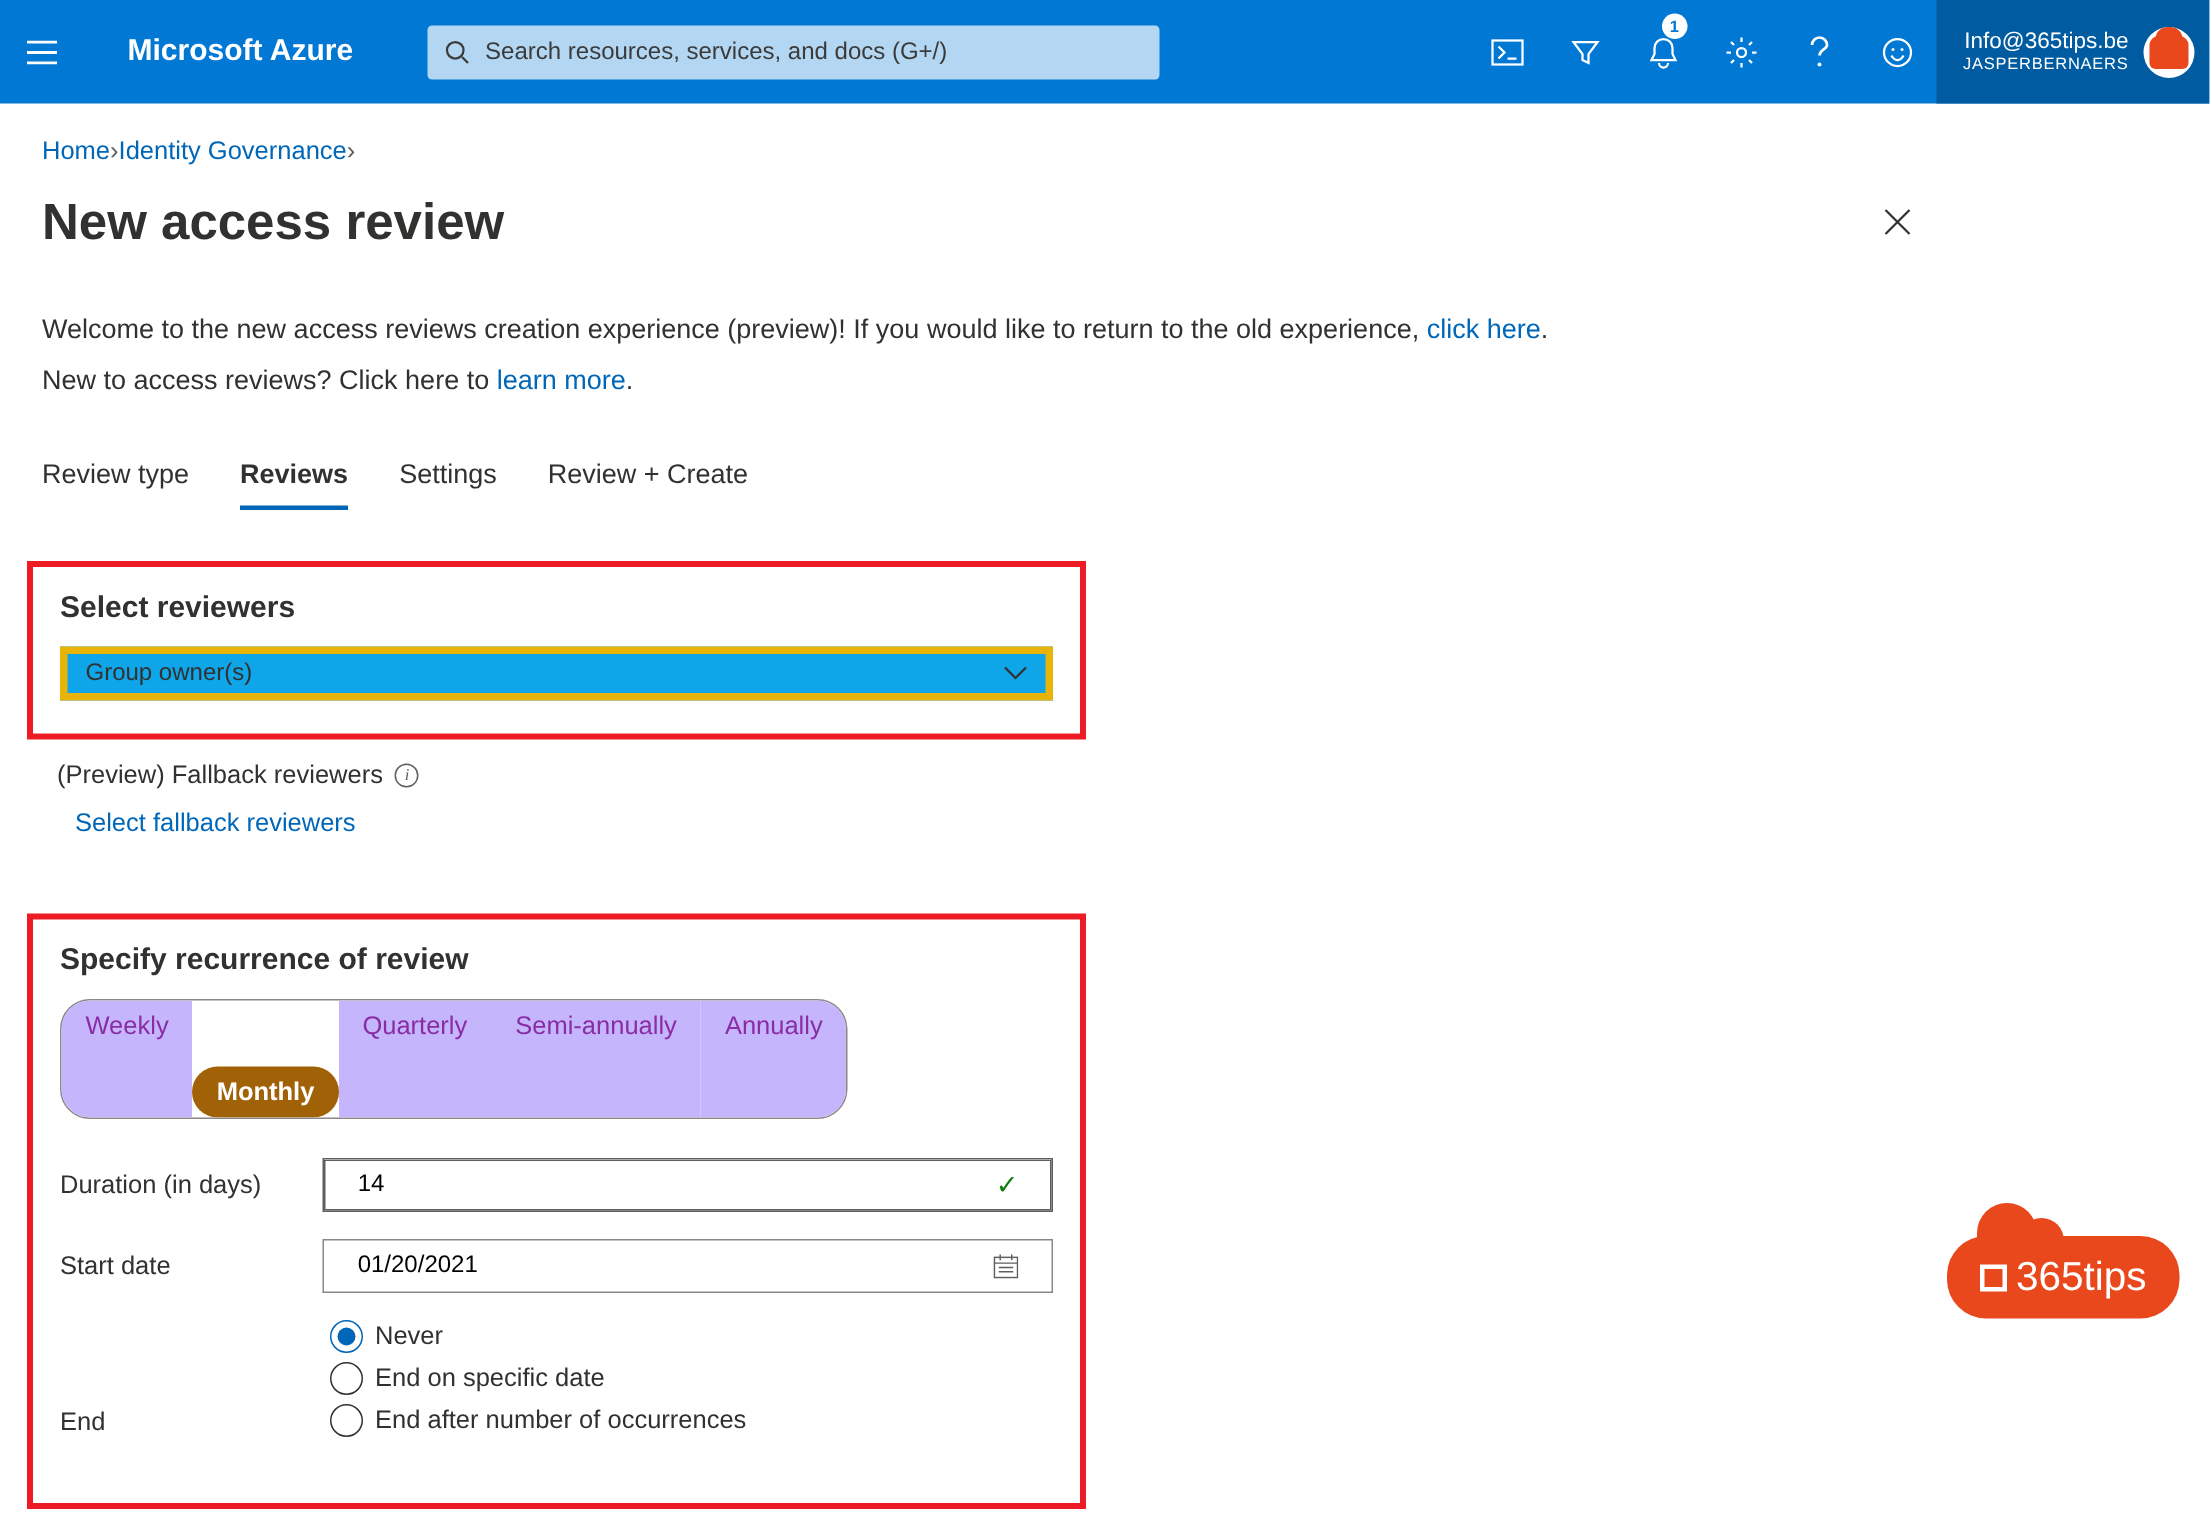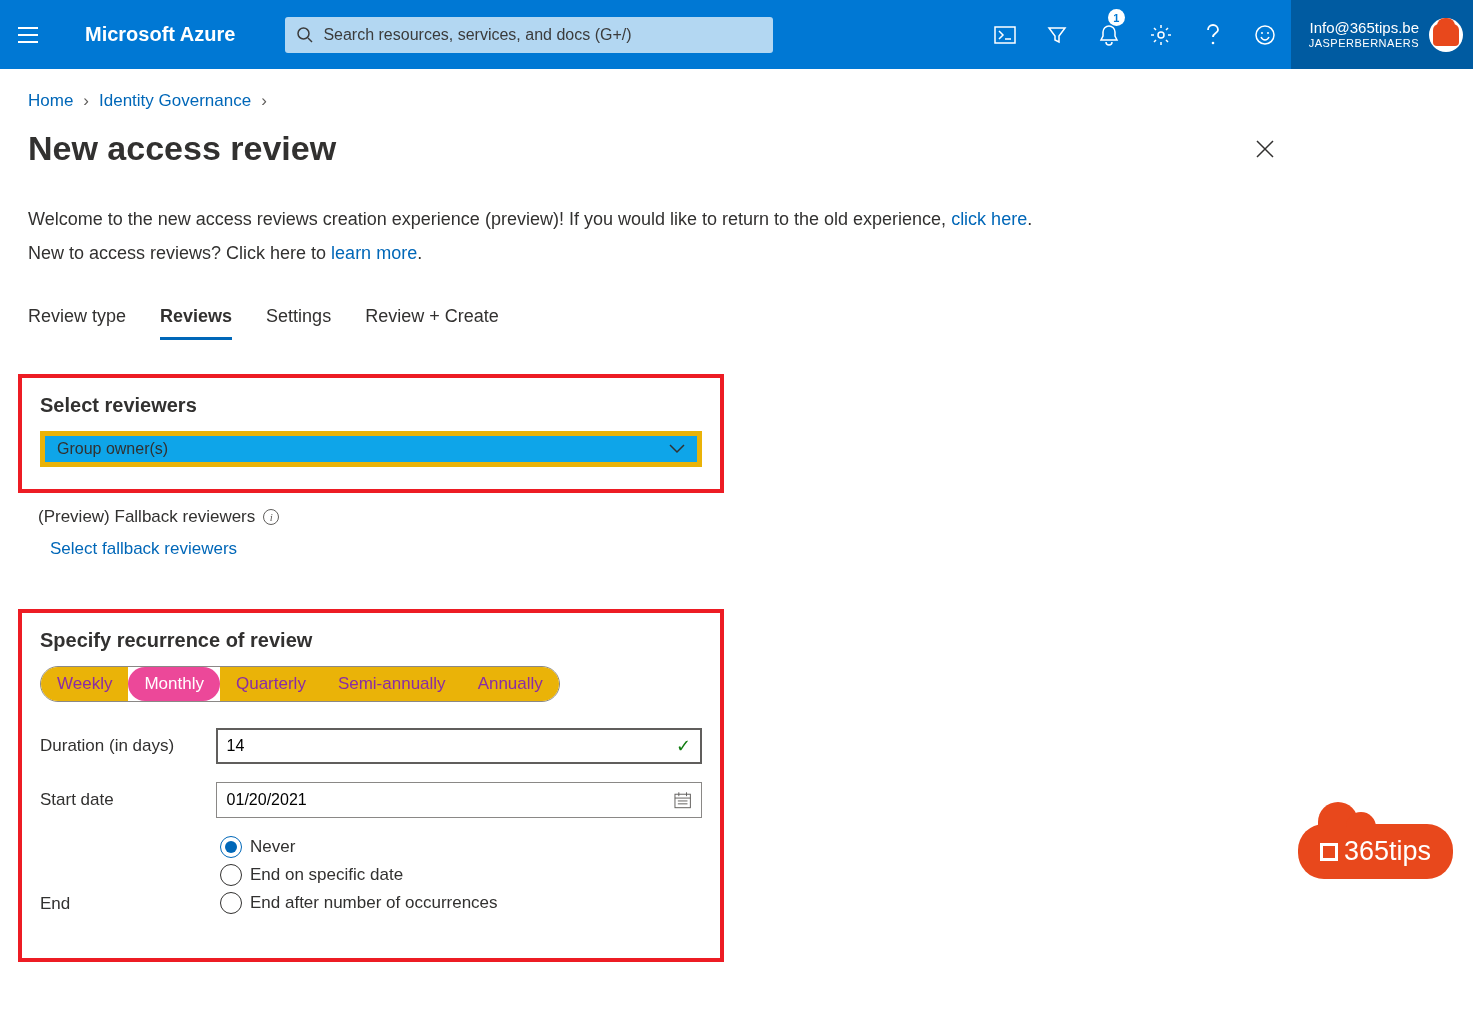--- a/index.html
+++ b/index.html
@@ -20,21 +20,21 @@
   .account { background: #005ba1; height: 100%; display: flex; align-items: center; padding: 0 10px 0 18px; gap: 10px; }
   .account-text { text-align: right; line-height: 1.2; }
   .account-email { font-size: 15px; }
   .account-dir { font-size: 11px; letter-spacing: 0.5px; }
   .avatar-circle { width: 34px; height: 34px; border-radius: 50%; background: #fff; display: flex; align-items: center; justify-content: center; }
   .avatar-inner { width: 26px; height: 22px; background: #e8481c; border-radius: 6px 6px 4px 4px; position: relative; }
   .avatar-inner::before { content:""; position:absolute; top:-6px; left:4px; width:18px; height:8px; background:#e8481c; border-radius:8px 8px 0 0;}
   
   
   .page { padding: 22px 28px; position: relative; }
-  .breadcrumb { font-size: 17px; display: flex; align-items: center; gap: 10px; margin-bottom: 18px; }
+  .breadcrumb { font-size: 17px; display: flex; align-items: center; margin-bottom: 18px; }
   .bc-sep { color: #605e5c; }
   .page-title-row { display: flex; align-items: center; justify-content: space-between; padding-right: 170px; }
   h1.page-title { font-size: 34px; font-weight: 600; color: #323130; margin-bottom: 34px; }
   .close-x { cursor: pointer; margin-top: -30px;}
   
   .welcome { font-size: 18px; line-height: 1.9; margin-bottom: 30px; }
   
   .tabs { display: flex; gap: 34px; font-size: 18px; border-bottom: none; margin-bottom: 34px; }
   .tab { padding: 6px 0 10px 0; cursor: pointer; color: #323130; }
   .tab.active { font-weight: 600; border-bottom: 3px solid #0067b8; }
@@ -45,26 +45,26 @@
   
   .section-label { font-size: 20px; font-weight: 600; margin-bottom: 14px; }
   
   .dropdown { border: 5px solid #eab308; height: 36px; width: 100%; display: flex; align-items: center; justify-content: space-between; padding: 0 12px; font-size: 16px; cursor: pointer; background:#0ea5e9;}
   
   .fallback-row { font-size: 17px; margin: 14px 0 0 10px; display: flex; align-items: center; gap: 8px; }
   .info-icon { width:16px; height:16px; border:1px solid #605e5c; border-radius:50%; display:inline-flex; align-items:center; justify-content:center; font-size:11px; font-style:italic; font-family:serif; color:#605e5c;}
   .fallback-link { margin: 12px 0 0 22px; font-size: 17px; display: inline-block; }
   
   .pills { display: flex; border: 1px solid #8a8886; border-radius: 20px; width: fit-content; overflow: hidden; margin-bottom: 26px; }
-  .pill { padding: 7px 16px; font-size: 17px; color: #8a2da5; cursor: pointer; background:#eab308;}
-  .pill.active { background: #ec4899; color: #fff; border-radius: 20px; font-weight:400;}
+  .pill { padding: 7px 16px; font-size: 17px; color: #8a2da5; cursor: pointer; background:#c4b5fd;}
+  .pill.active { background: #a16207; color: #fff; border-radius: 20px; font-weight:700;margin-top:44px;}
   
   .form-row { display: flex; align-items: center; margin-bottom: 18px; font-size: 17px; }
   .form-row .lbl { width: 180px; }
-  .text-input { width: 498px; height: 36px; border: 1px solid #8a8886; padding: 0 10px; font-size: 16px; display:flex; align-items:center; justify-content:space-between; }
+  .text-input { width: 498px; height: 36px; border: 1px solid #8a8886; padding: 0 22px; font-size: 16px; display:flex; align-items:center; justify-content:space-between; }
   .text-input.focus { border: 1px solid #605e5c; box-shadow: 0 0 0 1px #605e5c inset;}
   .text-input input { border:none; outline:none; font-size:16px; width:100%; font-family:inherit;}
   .check-ok { color: #107c10; font-size:18px; }
   
   .radio-group { display:flex; flex-direction:column; gap:6px; }
   .radio-row { display:flex; align-items:center; gap:8px; font-size:17px; cursor:pointer;}
   .radio-outer { width:22px; height:22px; border:1px solid #323130; border-radius:50%; display:flex; align-items:center; justify-content:center; flex-shrink:0;}
   .radio-outer.checked { border-color:#0067b8;}
   .radio-inner { width:12px; height:12px; border-radius:50%; background:#0067b8; }
   

